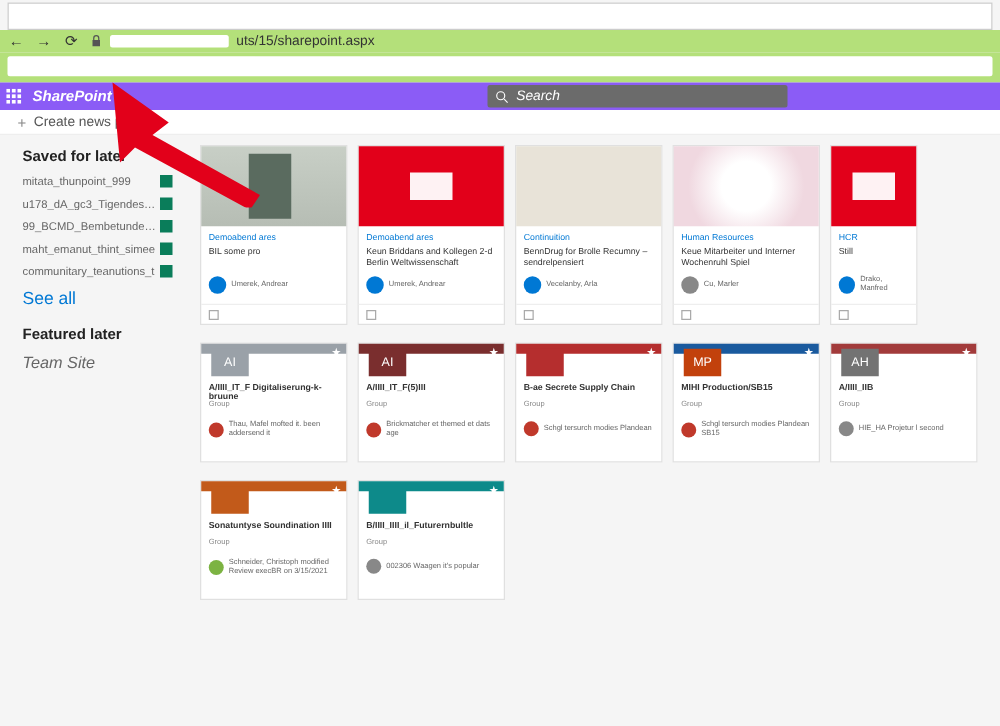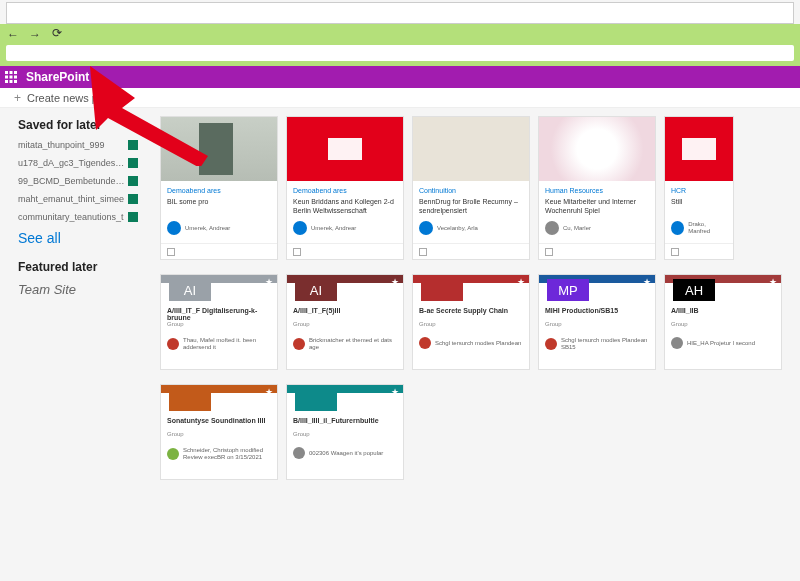--- a/index.html
+++ b/index.html
@@ -10,21 +10,21 @@
   .browser-bar { background: #b4e07a; height: 18px; display: flex; align-items: center; padding: 0 6px; gap: 8px; }
   .nav-btn { width: 14px; height: 14px; display:flex; align-items:center; justify-content:center; cursor:pointer; color:#333; font-size:12px; }
   .url-area { display:flex; align-items:center; gap:6px; flex:0 0 auto; }
   .lock { width:10px; height:10px; }
   .url-blur { background:#fff; height:10px; width:95px; border-radius:2px; }
   .url-text { font-size: 11px; color:#333; }
   .browser-sub { background:#b4e07a; padding:3px 6px 5px 6px; }
   .browser-sub-inner { background:#fff; height:16px; border-radius:2px; }
 
   
-  .sp-header { background:#a21caf; height:22px; display:flex; align-items:center; color:#fff; position:relative; }
+  .sp-header { background:#8b5cf6; height:22px; display:flex; align-items:center; color:#fff; position:relative;font-style:italic; }
   .waffle { width:22px; display:flex; align-items:center; justify-content:center; cursor:pointer; }
   .waffle svg { width:12px; height:12px; }
   .sp-title { font-size:12px; font-weight:600; margin-left:4px; }
   .sp-search { position:absolute; left:390px; top:2px; width:240px; height:18px; background:#6b6b6b; border-radius:2px; display:flex; align-items:center; padding:0 6px; gap:6px; }
   .sp-search svg { width:11px; height:11px; }
   .sp-search span { color:#fff; font-size:11px; }
 
   
   .cmd-row { background:#fff; height:20px; display:flex; align-items:center; padding:0 14px; gap:6px; border-bottom:1px solid #eee; }
   .cmd-row .plus { color:#888; font-size:12px; }
@@ -52,21 +52,21 @@
   .news-title { font-size:7px; color:#333; margin-top:3px; height:18px; overflow:hidden; filter:blur(0.5px); line-height:9px;}
   .news-auth { display:flex; align-items:center; gap:4px; margin-top:6px; }
   .news-auth .av { width:14px; height:14px; border-radius:50%; background:#0078d4; }
   .news-auth .nm { font-size:6px; color:#666; filter:blur(0.5px); line-height:7px;}
   .news-foot { height:16px; border-top:1px solid #eee; margin-top:4px; display:flex; align-items:center; padding:0 6px;}
   .news-foot .bm { width:8px; height:8px; border:1px solid #aaa; }
 
   .site-card { width:118px; height:96px; background:#fff; border:1px solid #e0e0e0; position:relative; padding:6px;}
   .site-card .bar { position:absolute; top:0; left:0; right:0; height:8px; }
   .site-card .star { position:absolute; top:2px; right:4px; color:#fff; font-size:9px; }
-  .site-card .tile { width:42px; height:22px; position:absolute; top:4px; left:8px; display:flex; align-items:center; justify-content:center; color:#fff; font-size:13px;}
+  .site-card .tile { width:30px; height:22px; position:absolute; top:4px; left:8px; display:flex; align-items:center; justify-content:center; color:#fff; font-size:10px;}
   .site-card .ttl { font-size:7px; color:#333; margin-top:26px; filter:blur(0.5px); font-weight:600; height:14px; overflow:hidden;}
   .site-card .sub { font-size:6px; color:#888; filter:blur(0.5px); }
   .site-card .act { display:flex; align-items:center; gap:4px; margin-top:10px; }
   .site-card .act .dot { width:12px; height:12px; border-radius:50%; }
   .site-card .act .tx { font-size:6px; color:#666; filter:blur(0.5px); line-height:7px; flex:1;}
 
   
   .arrow-overlay { position:absolute; top:56px; left:30px; pointer-events:none; }
 
   
@@ -79,40 +79,55 @@
 
 </style>
 </head>
 <body>
 
 <div class="browser-top"></div>
 <div class="browser-bar">
   <div class="nav-btn">←</div>
   <div class="nav-btn">→</div>
   <div class="nav-btn">⟳</div>
+  <div class="url-area">
+    <svg class="lock" viewBox="0 0 10 10">
+        <rect x="2" y="4" width="6" height="5" fill="#555"></rect>
+        <path d="M3 4 V2.5 a2 2 0 0 1 4 0 V4" fill="none" stroke="#555" stroke-width="1"></path>
+      </svg>
+    <div class="url-blur"></div>
+    <span class="url-text">uts/15/sharepoint.aspx</span>
+  </div>
 </div>
 <div class="browser-sub">
   <div class="browser-sub-inner"></div>
 </div>
 
 <div class="sp-header">
   <div class="waffle">
     <svg viewBox="0 0 12 12">
       <rect x="0" y="0" width="3" height="3" fill="#fff"></rect>
         <rect x="4.5" y="0" width="3" height="3" fill="#fff"></rect>
         <rect x="9" y="0" width="3" height="3" fill="#fff"></rect>
       <rect x="0" y="4.5" width="3" height="3" fill="#fff"></rect>
         <rect x="4.5" y="4.5" width="3" height="3" fill="#fff"></rect>
         <rect x="9" y="4.5" width="3" height="3" fill="#fff"></rect>
       <rect x="0" y="9" width="3" height="3" fill="#fff"></rect>
         <rect x="4.5" y="9" width="3" height="3" fill="#fff"></rect>
         <rect x="9" y="9" width="3" height="3" fill="#fff"></rect>
     </svg>
   </div>
   <span class="sp-title">SharePoint</span>
+  <div class="sp-search">
+    <svg viewBox="0 0 12 12">
+        <circle cx="5" cy="5" r="3.5" stroke="#fff" fill="none" stroke-width="1"></circle>
+        <line x1="8" y1="8" x2="11" y2="11" stroke="#fff" stroke-width="1"></line>
+      </svg>
+    <span>Search</span>
+  </div>
 </div>
 
 <div class="cmd-row">
   <span class="plus">+</span>
   <span class="lbl">Create news post</span>
 </div>
 
 <div class="content">
   <div class="sidebar">
     <h3>Saved for later</h3>
@@ -253,32 +268,32 @@
           <div class="ttl">B-ae Secrete Supply Chain</div>
           <div class="sub">Group</div>
           <div class="act">
             <div class="dot" style="background:#c0392b"></div>
             <div class="tx">Schgl tersurch modies Plandean</div>
           </div>
         </div>
         <div class="site-card">
           <div class="bar" style="background:#1a5a9e"></div>
           <div class="star">★</div>
-          <div class="tile" style="background:#6d28d9">MP</div>
+          <div class="tile" style="background:#c2410c">MP</div>
           <div class="ttl">MIHI Production/SB15</div>
           <div class="sub">Group</div>
           <div class="act">
             <div class="dot" style="background:#c0392b"></div>
             <div class="tx">Schgl tersurch modies Plandean SB15</div>
           </div>
         </div>
         <div class="site-card">
           <div class="bar" style="background:#a23b3b"></div>
           <div class="star">★</div>
-          <div class="tile" style="background:#000000">AH</div>
+          <div class="tile" style="background:#737373">AH</div>
           <div class="ttl">A/IIII_IIB</div>
           <div class="sub">Group</div>
           <div class="act">
             <div class="dot" style="background:#888"></div>
             <div class="tx">HIE_HA Projetur l second</div>
           </div>
         </div>
       </div>
     <div class="cards-row" id="sites-row2">
         <div class="site-card">

